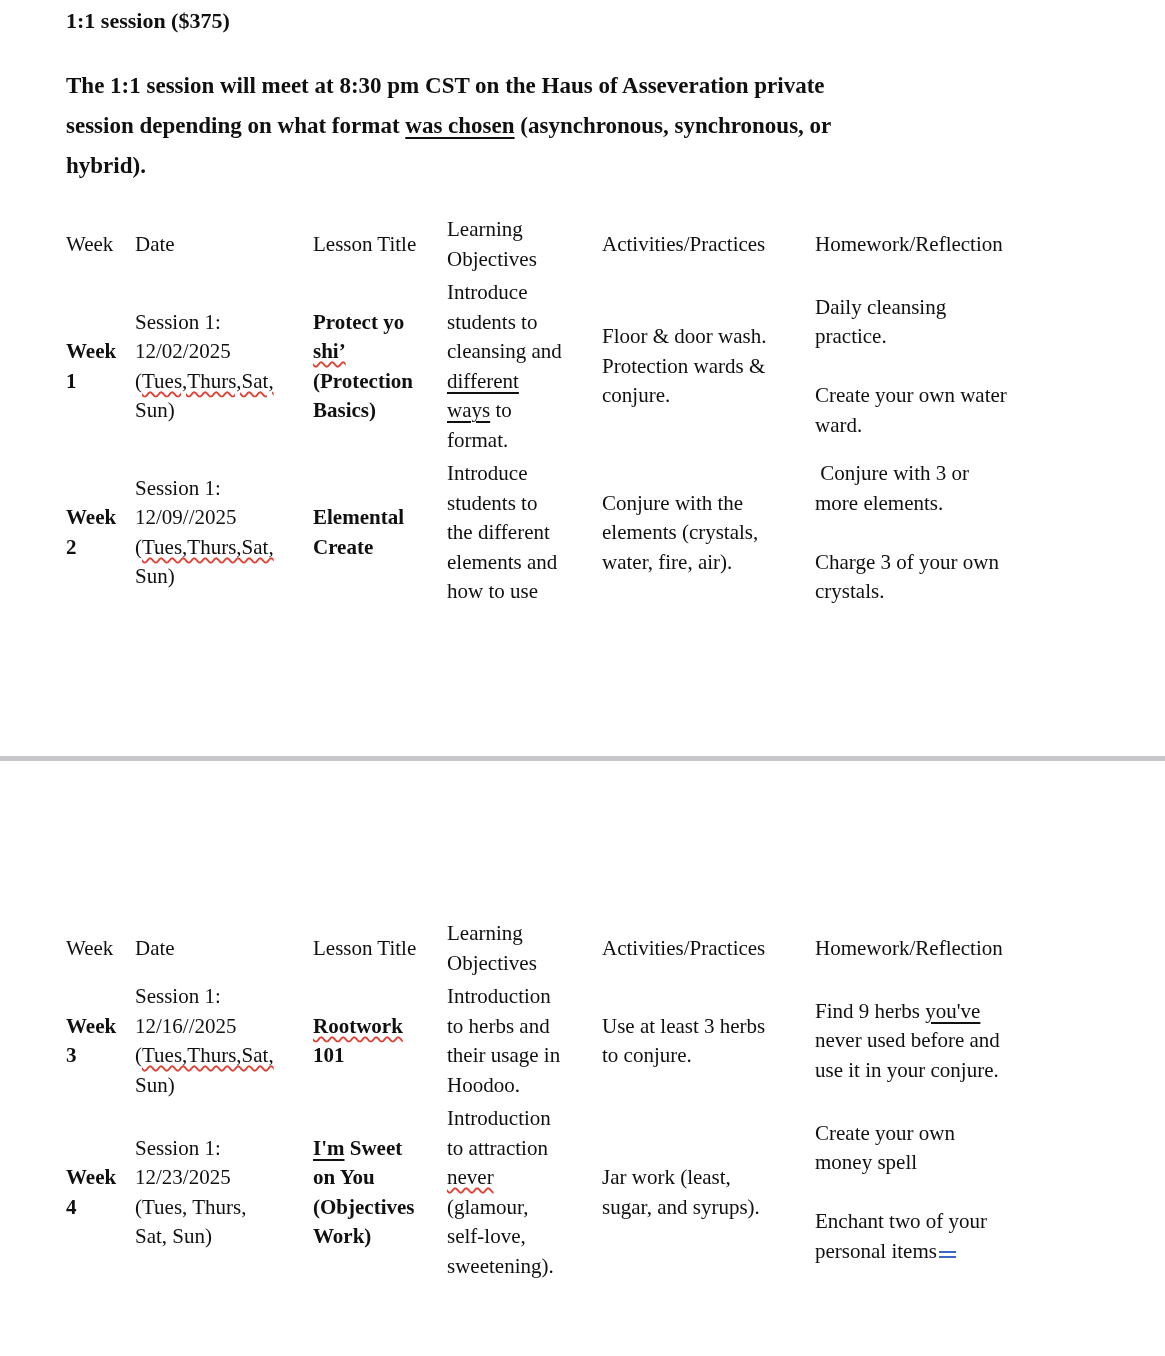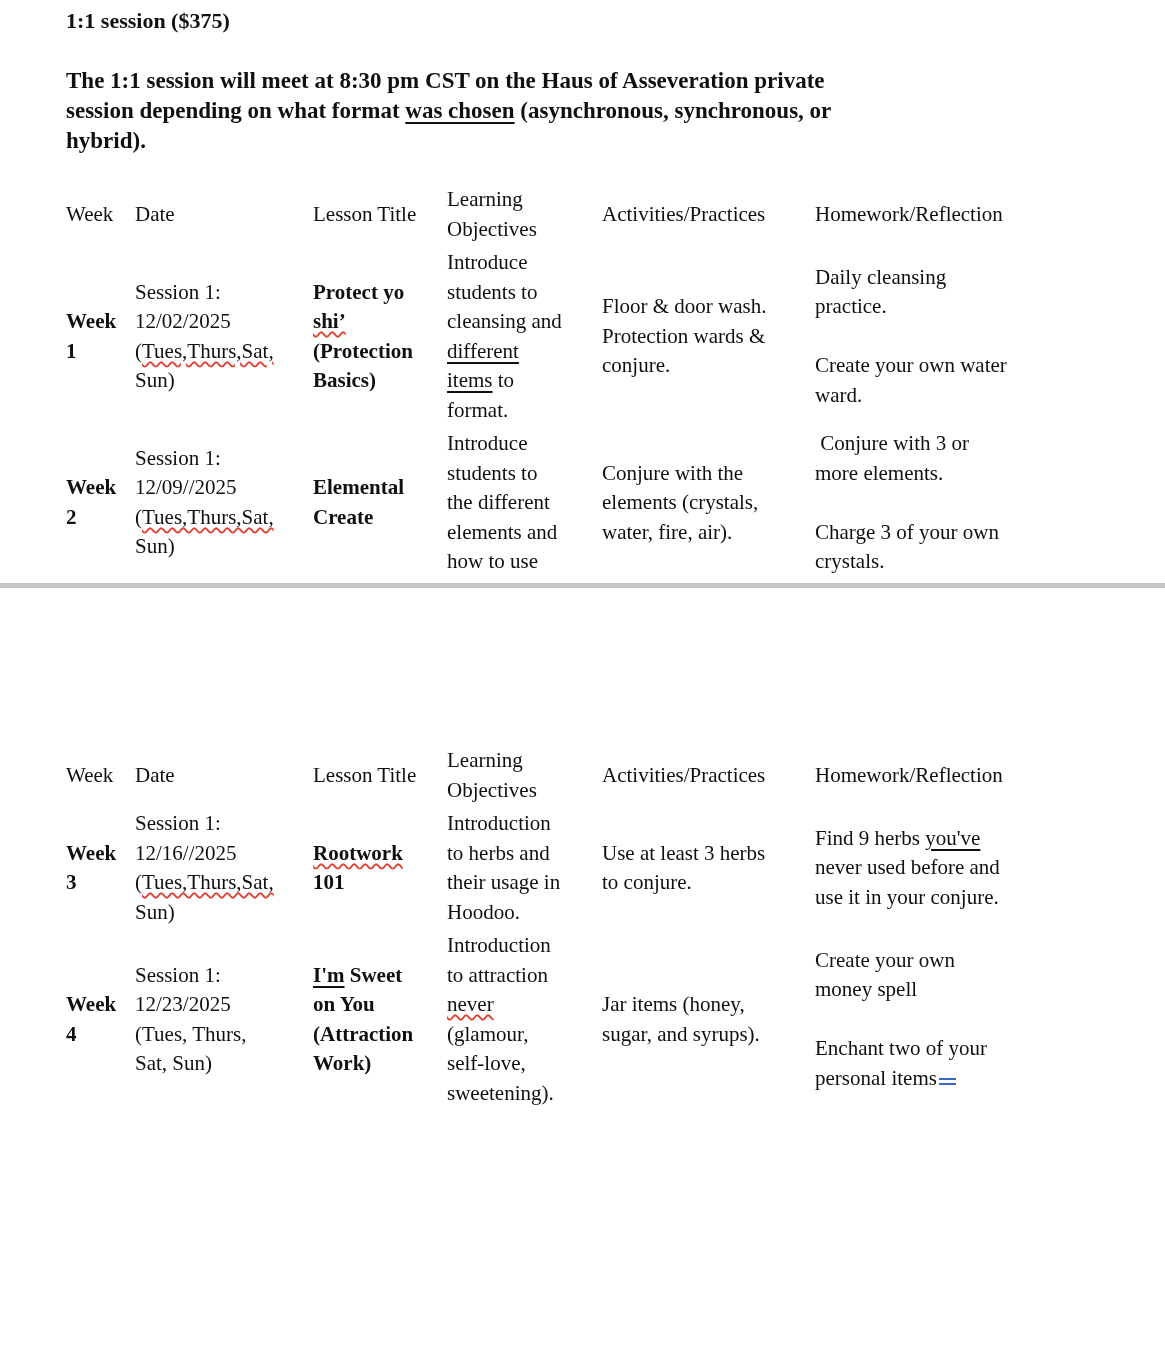--- a/index.html
+++ b/index.html
@@ -3,27 +3,27 @@
 <meta charset="utf-8">
 <style>
   * { margin:0; padding:0; box-sizing:border-box; }
   html,body { background:#ffffff; }
   body {
     width:1165px; height:1356px; overflow:hidden;
     font-family:"Liberation Serif","DejaVu Serif",serif;
     color:#101010;
   }
   .page { padding-left:66px; padding-right:40px; }
-  .page-1 { height:583px; padding-top:5px; }
+  .page-1 { height:756px; padding-top:5px; }
   .page-2 { padding-top:156px; }
 
   .doc-title { font-size:22px; font-weight:700; line-height:31px; }
   .intro {
     margin-top:30px; max-width:1010px;
-    font-size:23px; font-weight:700; line-height:30px;
+    font-size:23px; font-weight:700; line-height:40px;
     white-space:pre-line;
   }
 
   table.schedule { border-collapse:collapse; table-layout:fixed; width:989px; margin-top:27px; }
   table.schedule td {
     vertical-align:middle;
     font-size:21px; line-height:29.5px;
     white-space:pre-line;
     padding:2px 10px 2px 0;
     overflow:hidden;
@@ -92,21 +92,21 @@
 (</span><span class="sp">Tues,Thurs,Sat,</span><span>
 Sun)</span></td>
       <td class="b"><span>Protect yo
 </span><span class="sp">shi’</span><span>
 (Protection
 Basics)</span></td>
       <td><span>Introduce
 students to
 cleansing and
 </span><span class="gr">different
-items</span><span> to
+ways</span><span> to
 format.</span></td>
       <td>Floor &amp; door wash.
 Protection wards &amp;
 conjure.</td>
       <td>Daily cleansing
 practice.
 
 Create your own water
 ward.</td>
     </tr>
@@ -179,29 +179,29 @@
     </tr>
     <tr>
       <td class="b">Week
 4</td>
       <td>Session 1:
 12/23/2025
 (Tues, Thurs,
 Sat, Sun)</td>
       <td class="b"><span class="gr">I'm</span><span> Sweet
 on You
-(Attraction
+(Objectives
 Work)</span></td>
       <td><span>Introduction
 to attraction
 </span><span class="sp">never</span><span>
 (glamour,
 self-love,
 sweetening).</span></td>
-      <td>Jar items (honey,
+      <td>Jar work (least,
 sugar, and syrups).</td>
       <td><span>Create your own
 money spell
 
 Enchant two of your
 personal items</span><span class="blue-mark"></span></td>
     </tr>
   </tbody>
     </table>
 </div>

